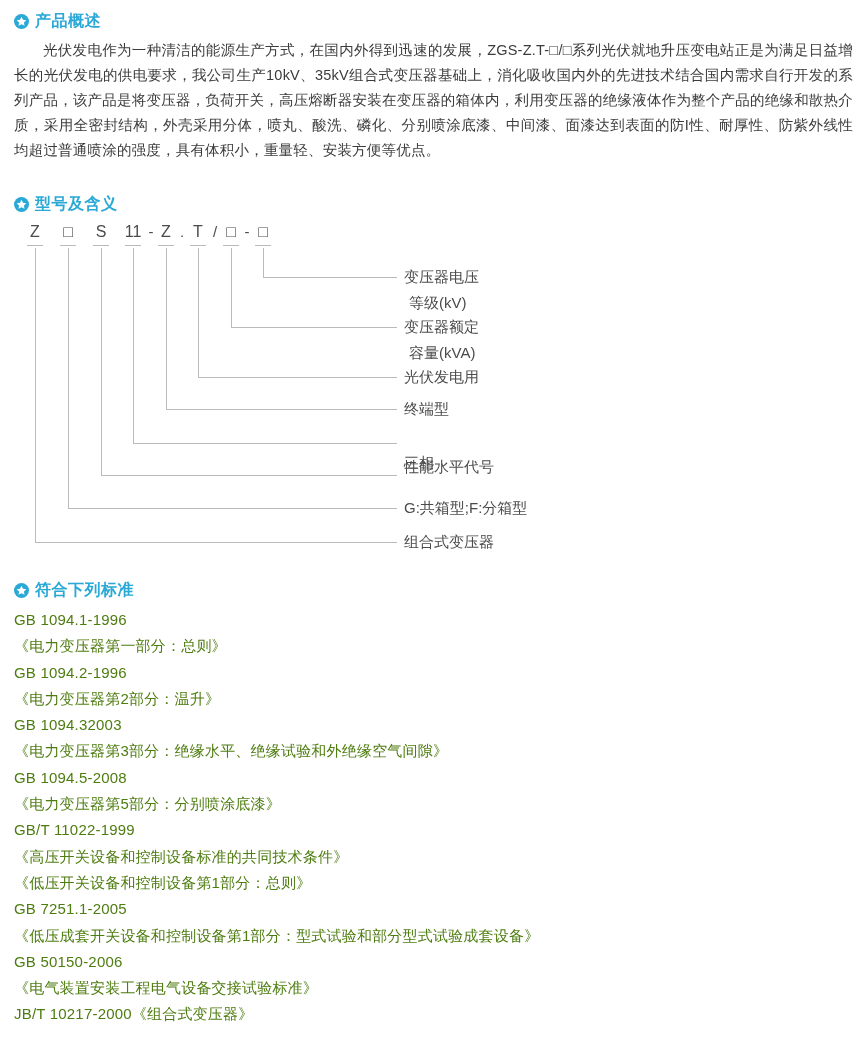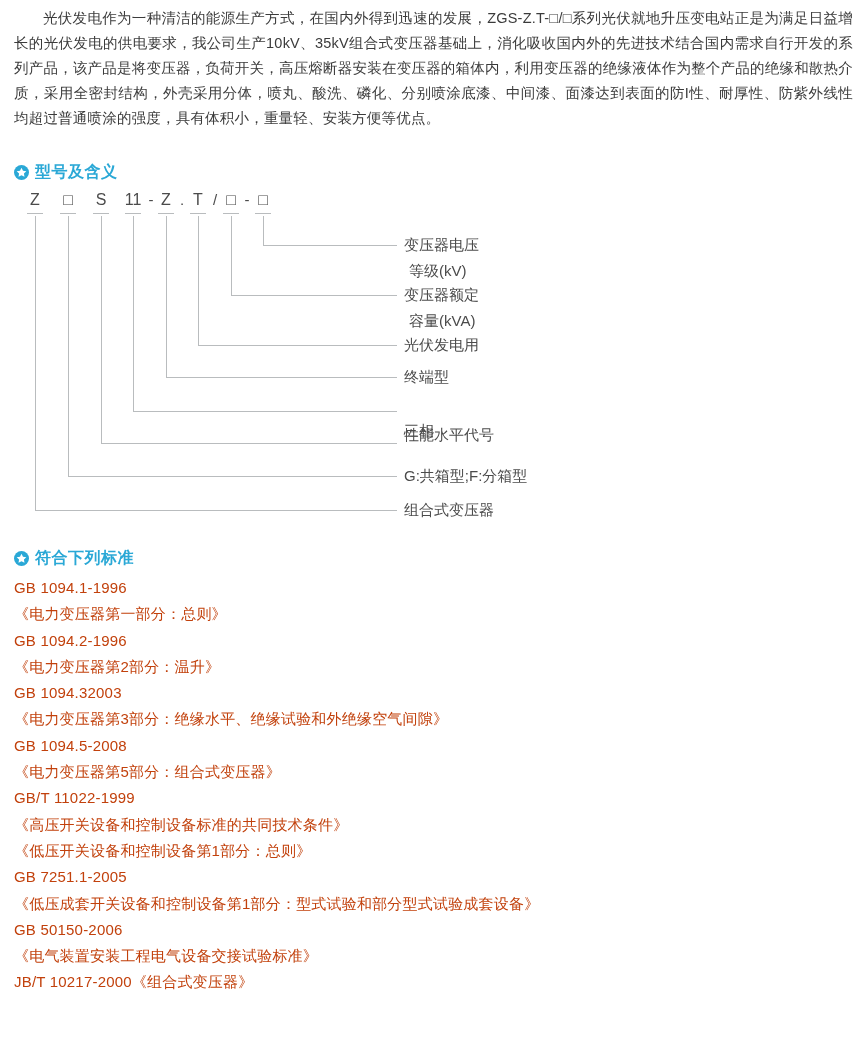--- a/index.html
+++ b/index.html
@@ -87,29 +87,36 @@
     line-height: 26px;
     color: #4b4b4b;
     white-space: nowrap;
   }
   .dg-label .line2 { padding-left: 5px; }
   #standards-header { margin-top: 17px; }
   #standards-list { margin-top: 6px; }
   .std-line {
     font-size: 15px;
     line-height: 26.3px;
-    color: #c2410c;
+    color: #4d7c0f;
     white-space: nowrap;
     letter-spacing: 0.2px;
   }
 </style>
 </head>
 <body>
 
 <div>
+  <div class="sec-header" id="overview-header">
+    <svg class="icon" viewBox="0 0 24 24">
+      <circle cx="12" cy="12" r="12" fill="#2aa8d6"></circle>
+      <path d="M12 4.2l2.4 4.85 5.35.78-3.87 3.77.91 5.33L12 16.4l-4.79 2.53.91-5.33-3.87-3.77 5.35-.78z" fill="#ffffff"></path>
+    </svg>
+    <span>产品概述</span>
+  </div>
   <p id="overview-body">光伏发电作为一种清洁的能源生产方式，在国内外得到迅速的发展，ZGS-Z.T-□/□系列光伏就地升压变电站正是为满足日益增长的光伏发电的供电要求，我公司生产10kV、35kV组合式变压器基础上，消化吸收国内外的先进技术结合国内需求自行开发的系列产品，该产品是将变压器，负荷开关，高压熔断器安装在变压器的箱体内，利用变压器的绝缘液体作为整个产品的绝缘和散热介质，采用全密封结构，外壳采用分体，喷丸、酸洗、磷化、分别喷涂底漆、中间漆、面漆达到表面的防I性、耐厚性、防紫外线性均超过普通喷涂的强度，具有体积小，重量轻、安装方便等优点。</p>
 </div>
 
 <div>
   <div class="sec-header" id="model-header">
     <svg class="icon" viewBox="0 0 24 24">
       <circle cx="12" cy="12" r="12" fill="#2aa8d6"></circle>
       <path d="M12 4.2l2.4 4.85 5.35.78-3.87 3.77.91 5.33L12 16.4l-4.79 2.53.91-5.33-3.87-3.77 5.35-.78z" fill="#ffffff"></path>
     </svg>
     <span>型号及含义</span>
@@ -189,21 +196,21 @@
     <span>符合下列标准</span>
   </div>
   <div id="standards-list">
       <div class="std-line">GB 1094.1-1996</div>
       <div class="std-line">《电力变压器第一部分：总则》</div>
       <div class="std-line">GB 1094.2-1996</div>
       <div class="std-line">《电力变压器第2部分：温升》</div>
       <div class="std-line">GB 1094.32003</div>
       <div class="std-line">《电力变压器第3部分：绝缘水平、绝缘试验和外绝缘空气间隙》</div>
       <div class="std-line">GB 1094.5-2008</div>
-      <div class="std-line">《电力变压器第5部分：组合式变压器》</div>
+      <div class="std-line">《电力变压器第5部分：分别喷涂底漆》</div>
       <div class="std-line">GB/T 11022-1999</div>
       <div class="std-line">《高压开关设备和控制设备标准的共同技术条件》</div>
       <div class="std-line">《低压开关设备和控制设备第1部分：总则》</div>
       <div class="std-line">GB 7251.1-2005</div>
       <div class="std-line">《低压成套开关设备和控制设备第1部分：型式试验和部分型式试验成套设备》</div>
       <div class="std-line">GB 50150-2006</div>
       <div class="std-line">《电气装置安装工程电气设备交接试验标准》</div>
       <div class="std-line">JB/T 10217-2000《组合式变压器》</div>
     </div>
 </div>

